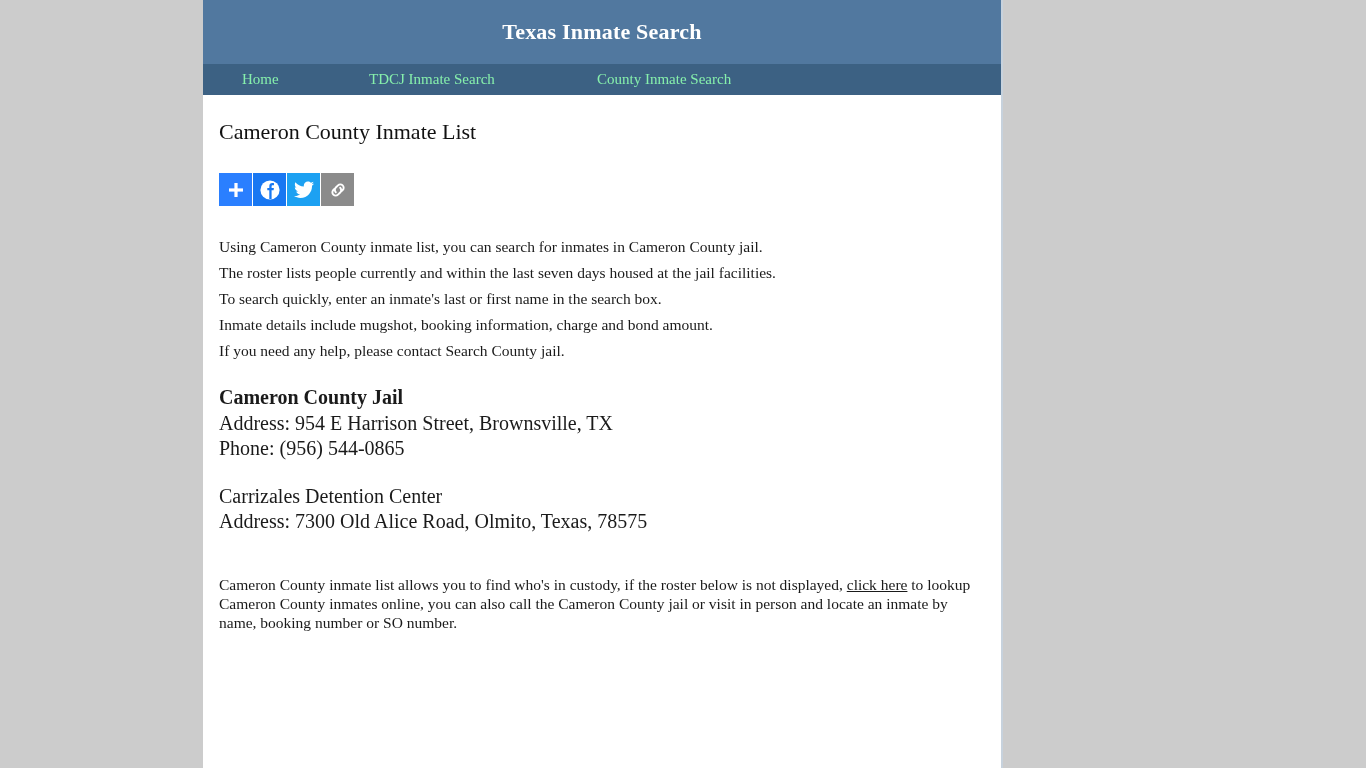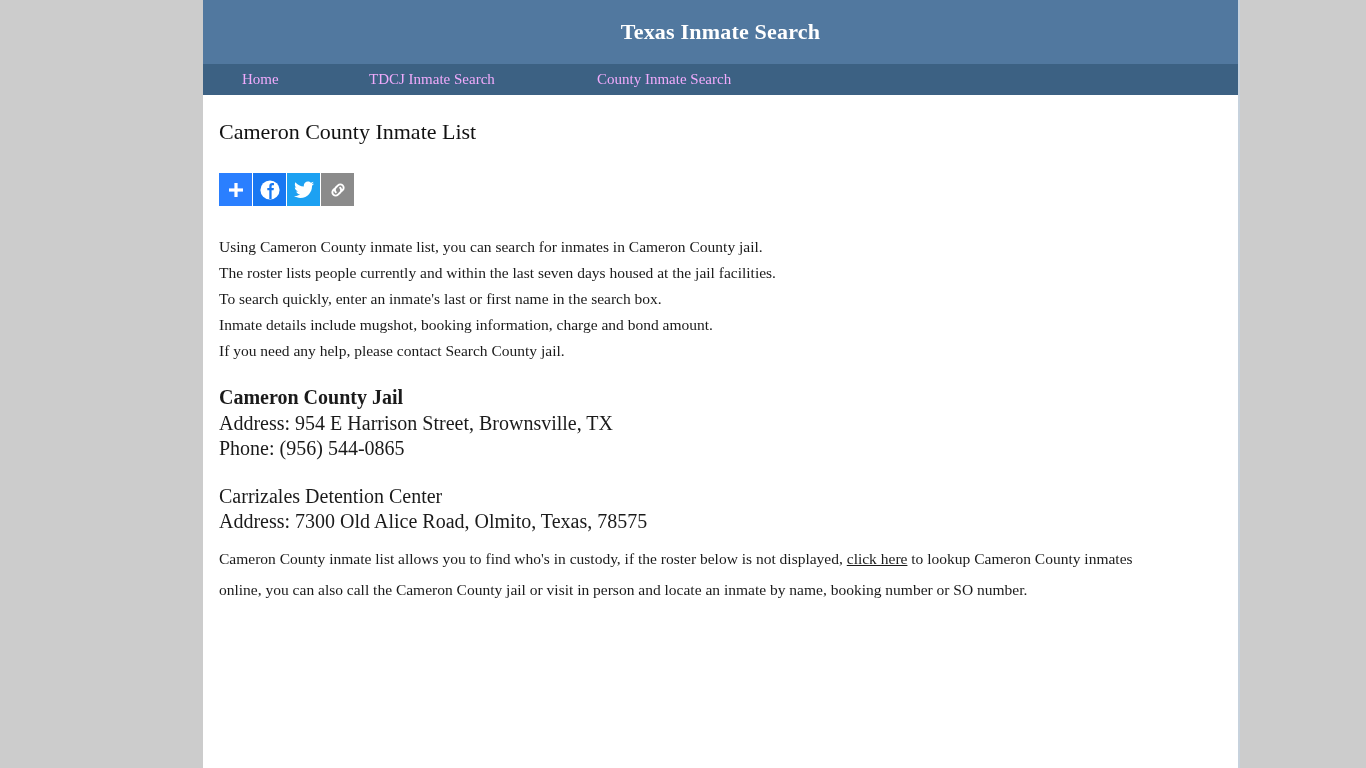--- a/index.html
+++ b/index.html
@@ -14,21 +14,21 @@
   .page-wrap {
     width: 1366px;
     height: 768px;
     position: relative;
     background: #cccccc;
   }
   .site-container {
     position: absolute;
     left: 203px;
     top: 0;
-    width: 1037px;
+    width: 800px;
     min-height: 768px;
     background: #ffffff;
     border-right: 2px solid #c7d2dd;
   }
   
   .site-header {
     height: 64px;
     background: #51789f;
     display: flex;
     align-items: center;
@@ -43,21 +43,21 @@
   }
   
   .main-nav {
     height: 31px;
     background: #3c6183;
     display: flex;
     align-items: center;
     padding-left: 39px;
   }
   .nav-item {
-    color: #f0abfc;
+    color: #86efac;
     font-size: 15px;
     text-decoration: none;
     font-family: "Liberation Serif", "DejaVu Serif", serif;
     display: inline-block;
     white-space: nowrap;
   }
   .nav-item.n0 { width: 127px; }
   .nav-item.n1 { width: 228px; }
   .nav-item.n2 { width: auto; }
   
@@ -109,24 +109,24 @@
     color: #1a1a1a;
     line-height: 25.5px;
   }
   .addr-block .facility-name-bold {
     display: block;
     font-weight: bold;
   }
   .addr-block .facility-name { display: block; }
   .addr-block .line { display: block; }
   .closing-para {
-    margin-top: 8px;
+    margin-top: 40px;
     font-size: 15.5px;
     color: #1a1a1a;
-    line-height: 31px;
+    line-height: 19px;
     max-width: 930px;
   }
   .inline-link {
     color: #1a1a1a;
     text-decoration: underline;
   }
 </style>
 </head>
 <body>
 

